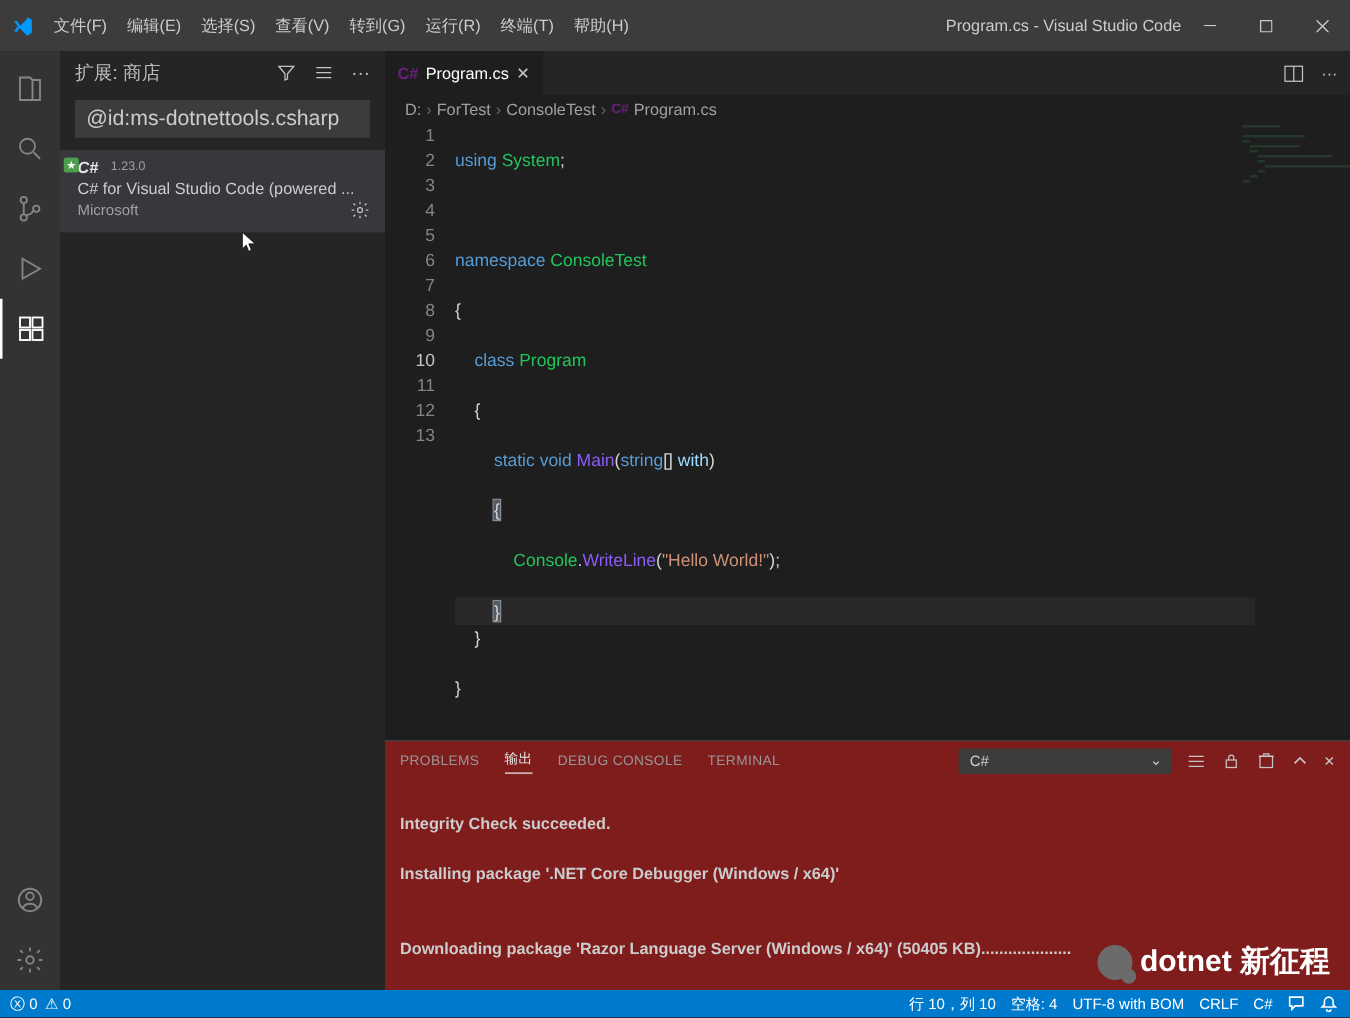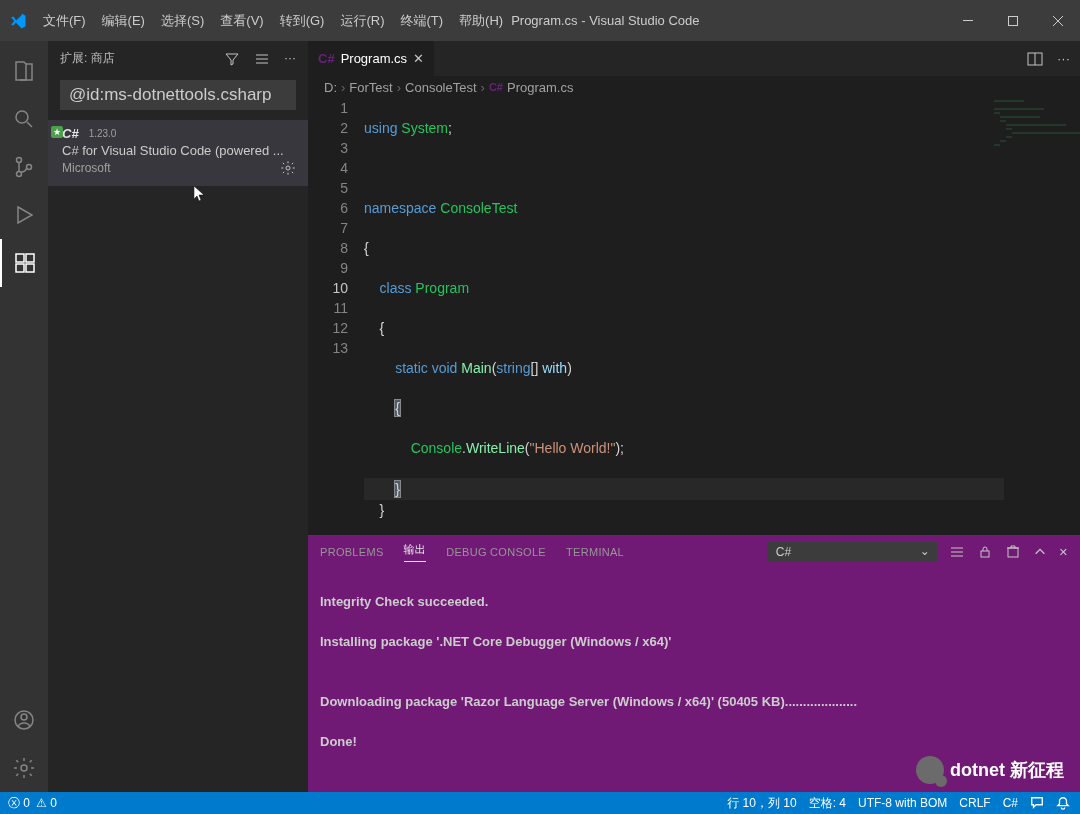--- a/index.html
+++ b/index.html
@@ -1,30 +1,30 @@
 <!DOCTYPE html>
 <html><head>
 <meta charset="utf-8">
 <style>
 * { margin: 0; padding: 0; box-sizing: border-box; font-family: "Segoe UI", "Microsoft YaHei", sans-serif; }
 body { background: #1e1e1e; color: #cccccc; width: 1080px; height: 814px; overflow: hidden; font-size: 13px; display: flex; flex-direction: column; }
 .titlebar { height: 41px; background: #3c3c3c; display: flex; align-items: center; color: #cccccc; }
 .titlebar .logo { width: 35px; display: flex; align-items: center; justify-content: center; }
 .titlebar .menu { display: flex; }
 .titlebar .menu-item { padding: 0 8px; line-height: 30px; cursor: default; }
-.titlebar .title { flex: 1; text-align: left; color: #cccccc; }
+.titlebar .title { flex: 1; text-align: right; color: #cccccc; }
 .titlebar .win-controls { display: flex; }
 .titlebar .win-btn { width: 45px; height: 30px; display: flex; align-items: center; justify-content: center; color: #cccccc; }
 .main { flex: 1; display: flex; min-height: 0; }
 .activitybar { width: 48px; background: #333333; display: flex; flex-direction: column; align-items: center; padding-top: 6px; }
 .activitybar .act-icon { width: 48px; height: 48px; display: flex; align-items: center; justify-content: center; color: #858585; }
 .activitybar .act-icon.active { color: #ffffff; border-left: 2px solid #ffffff; }
 .activitybar .spacer { flex: 1; }
 .sidebar { width: 260px; background: #252526; display: flex; flex-direction: column; }
-.sidebar-header { height: 35px; display: flex; align-items: center; padding: 0 12px; font-size: 12px; color: #bbbbbb; justify-content: space-between; }
+.sidebar-header { height: 35px; display: flex; align-items: center; padding: 0 12px; font-size: 15px; color: #bbbbbb; justify-content: space-between; }
 .sidebar-header .actions { display: flex; gap: 14px; color: #c5c5c5; }
 .search-box { margin: 4px 12px 10px; background: #3c3c3c; border: 1px solid #3c3c3c; color: #cccccc; padding: 4px 8px; font-size: 17px; }
 .ext-item { padding: 6px 12px 10px 14px; position: relative; background: #37373d; }
 .ext-item.selected { background: #37373d; }
 .ext-title-row { display: flex; align-items: center; gap: 6px; }
 .ext-badge { background: #4d9e4d; color: #fff; font-size: 9px; padding: 0 2px; border-radius: 2px; line-height: 12px; position: absolute; left: 3px; top: 6px; }
 .ext-name { font-weight: 600; color: #e7e7e7; font-size: 13px; }
 .ext-ver { font-size: 10px; color: #a0a0a0; margin-left: 4px; }
 .ext-desc { font-size: 13px; color: #cccccc; white-space: nowrap; overflow: hidden; text-overflow: ellipsis; margin-top: 2px; }
 .ext-pub-row { display: flex; justify-content: space-between; align-items: center; margin-top: 2px; font-size: 12px; color: #a0a0a0; }
@@ -36,37 +36,37 @@
 .tab .close { color: #c5c5c5; }
 .tabs-row .tab-actions { margin-left: auto; display: flex; align-items: center; gap: 14px; padding-right: 10px; color: #c5c5c5; }
 .breadcrumbs { height: 22px; padding: 0 16px; display: flex; align-items: center; gap: 4px; color: #a0a0a0; font-size: 13px; background: #1e1e1e; }
 .breadcrumbs .sep { color: #666; }
 .code-area { flex: 1; display: flex; position: relative; font-family: Consolas, "Courier New", monospace; font-size: 14px; line-height: 20px; overflow: hidden; }
 .gutter { width: 56px; text-align: right; padding-right: 16px; color: #858585; }
 .code-content { flex: 1; white-space: pre; color: #d4d4d4; position: relative; }
 .minimap { position: absolute; right: 0; top: 0; width: 90px; height: 80px; opacity: 0.18; }
 .k-blue { color: #569cd6; }
 .k-green { color: #22c55e; }
-.k-yellow { color: #86efac; }
+.k-yellow { color: #8b5cf6; }
 .k-string { color: #ce9178; }
 .k-var { color: #9cdcfe; }
 .brace-hl { background: #515c6a; outline: 1px solid #888; }
 .current-line { background: #282828; border-top: 1px solid #282828; border-bottom: 1px solid #282828; display: inline-block; width: 640px; }
-.panel { height: 257px; border-top: 1px solid #414141; background: #701a75; display: flex; flex-direction: column; }
+.panel { height: 200px; border-top: 1px solid #414141; background: #7f1d1d; display: flex; flex-direction: column; }
 .panel-tabs { height: 32px; display: flex; align-items: center; padding: 0 12px; gap: 20px; font-size: 11px; }
 .panel-tab { color: #969696; letter-spacing: 0.3px; }
 .panel-tab.active { color: #e7e7e7; border-bottom: 1px solid #e7e7e7; padding-bottom: 4px; }
 .panel-right { margin-left: auto; display: flex; align-items: center; gap: 12px; color: #c5c5c5; }
 .panel-select { background: #3c3c3c; border: 1px solid #3c3c3c; color: #cccccc; font-size: 12px; padding: 2px 22px 2px 8px; width: 170px; position: relative; }
 .panel-select::after { content: "⌄"; position: absolute; right: 6px; top: 1px; color: #c5c5c5; }
 .panel-output { flex: 1; padding: 4px 12px 8px; font-family: Consolas, monospace; font-size: 13px; line-height: 20px; color: #cccccc; white-space: pre-wrap; overflow: hidden; position: relative; font-weight: bold; }
 .statusbar { height: 22px; background: #007acc; display: flex; align-items: center; font-size: 12px; color: #ffffff; }
 .statusbar .sb-left { display: flex; align-items: center; gap: 6px; padding-left: 8px; }
 .statusbar .sb-right { margin-left: auto; display: flex; align-items: center; gap: 12px; padding-right: 10px; }
-.watermark { position: absolute; right: 16px; bottom: 8px; display: flex; align-items: center; gap: 6px; color: #ffffff; font-size: 18px; }
+.watermark { position: absolute; right: 16px; bottom: 8px; display: flex; align-items: center; gap: 6px; color: #ffffff; font-size: 24px; }
 .wm-icon { width: 28px; height: 28px; border-radius: 50%; background: #6b6b6b; position: relative; }
 .wm-icon::after { content: ""; position: absolute; width: 12px; height: 12px; border-radius: 50%; background: #6b6b6b; right: -3px; bottom: -3px; }
 .cursor-arrow { position: absolute; left: 194px; top: 186px; width: 12px; height: 18px; pointer-events: none; z-index: 50; }
 svg { display: block; }
 </style>
 </head>
 <body>
 
 <div class="titlebar">
   <div class="logo">

